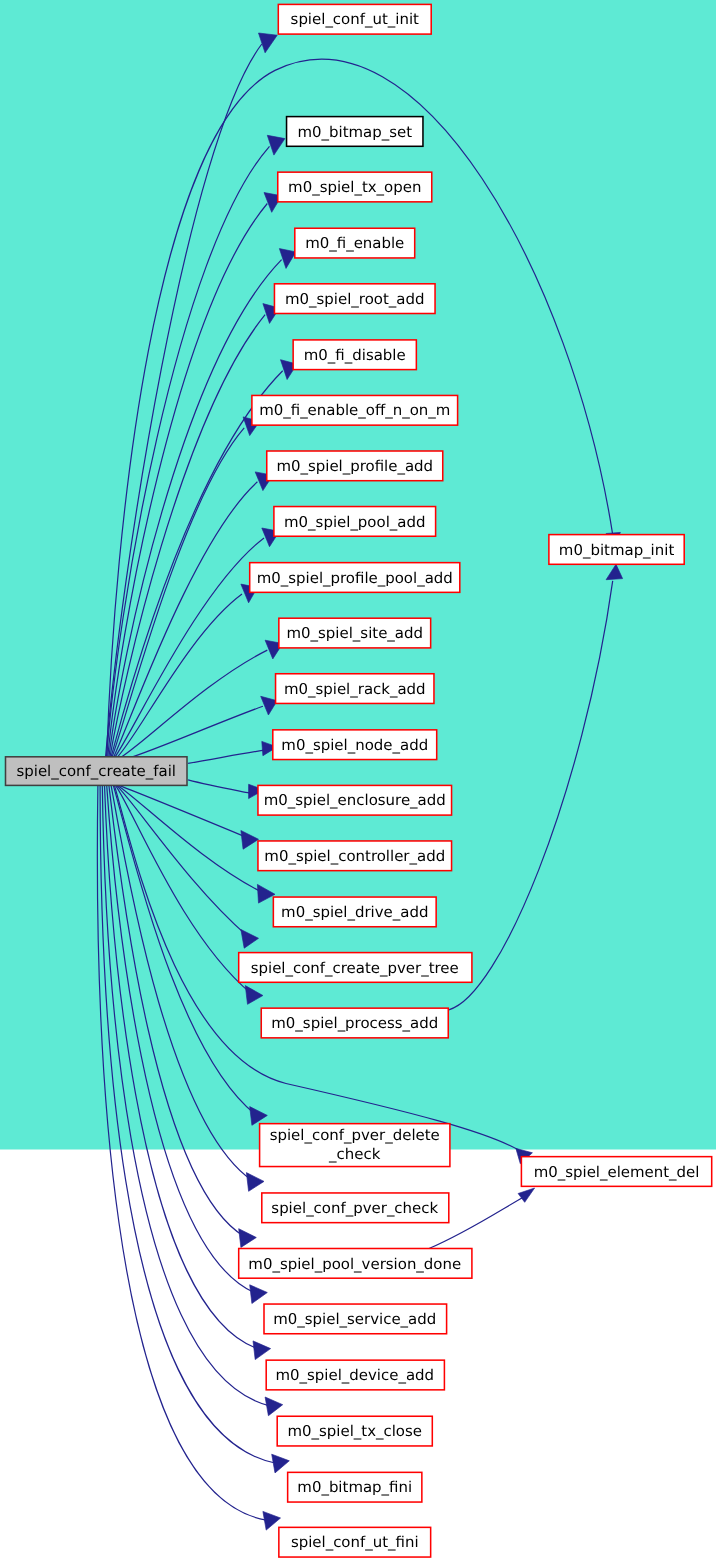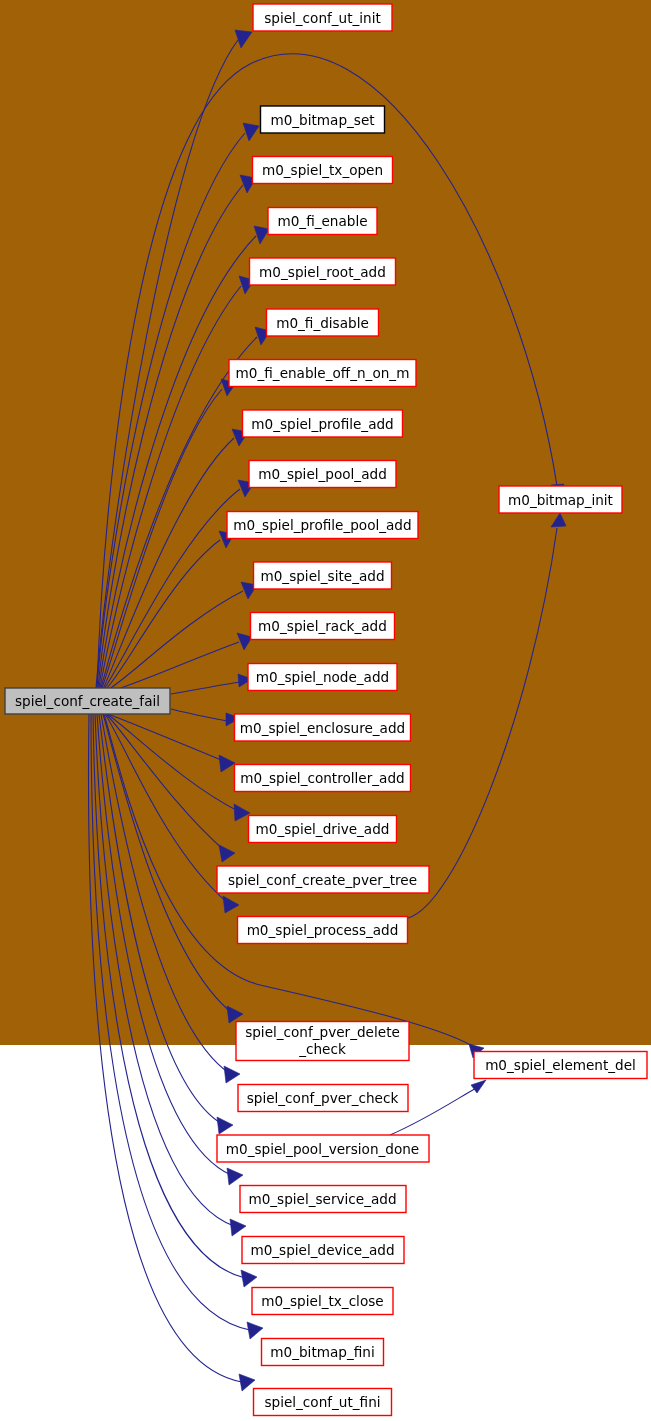--- a/index.html
+++ b/index.html
@@ -10,21 +10,21 @@
   body {
     width: 651px;
     height: 1421px;
     font-family: "DejaVu Sans", "Liberation Sans", sans-serif;
     overflow: hidden;
   }
   #graph {
     position: relative;
     width: 651px;
     height: 1045px;
-    background: #a16207;
+    background: #5eead4;
   }
   #graph svg {
     position: absolute;
     left: 0;
     top: 0;
     width: 651px;
     height: 1421px;
   }
   .edge-path {
     fill: none;

